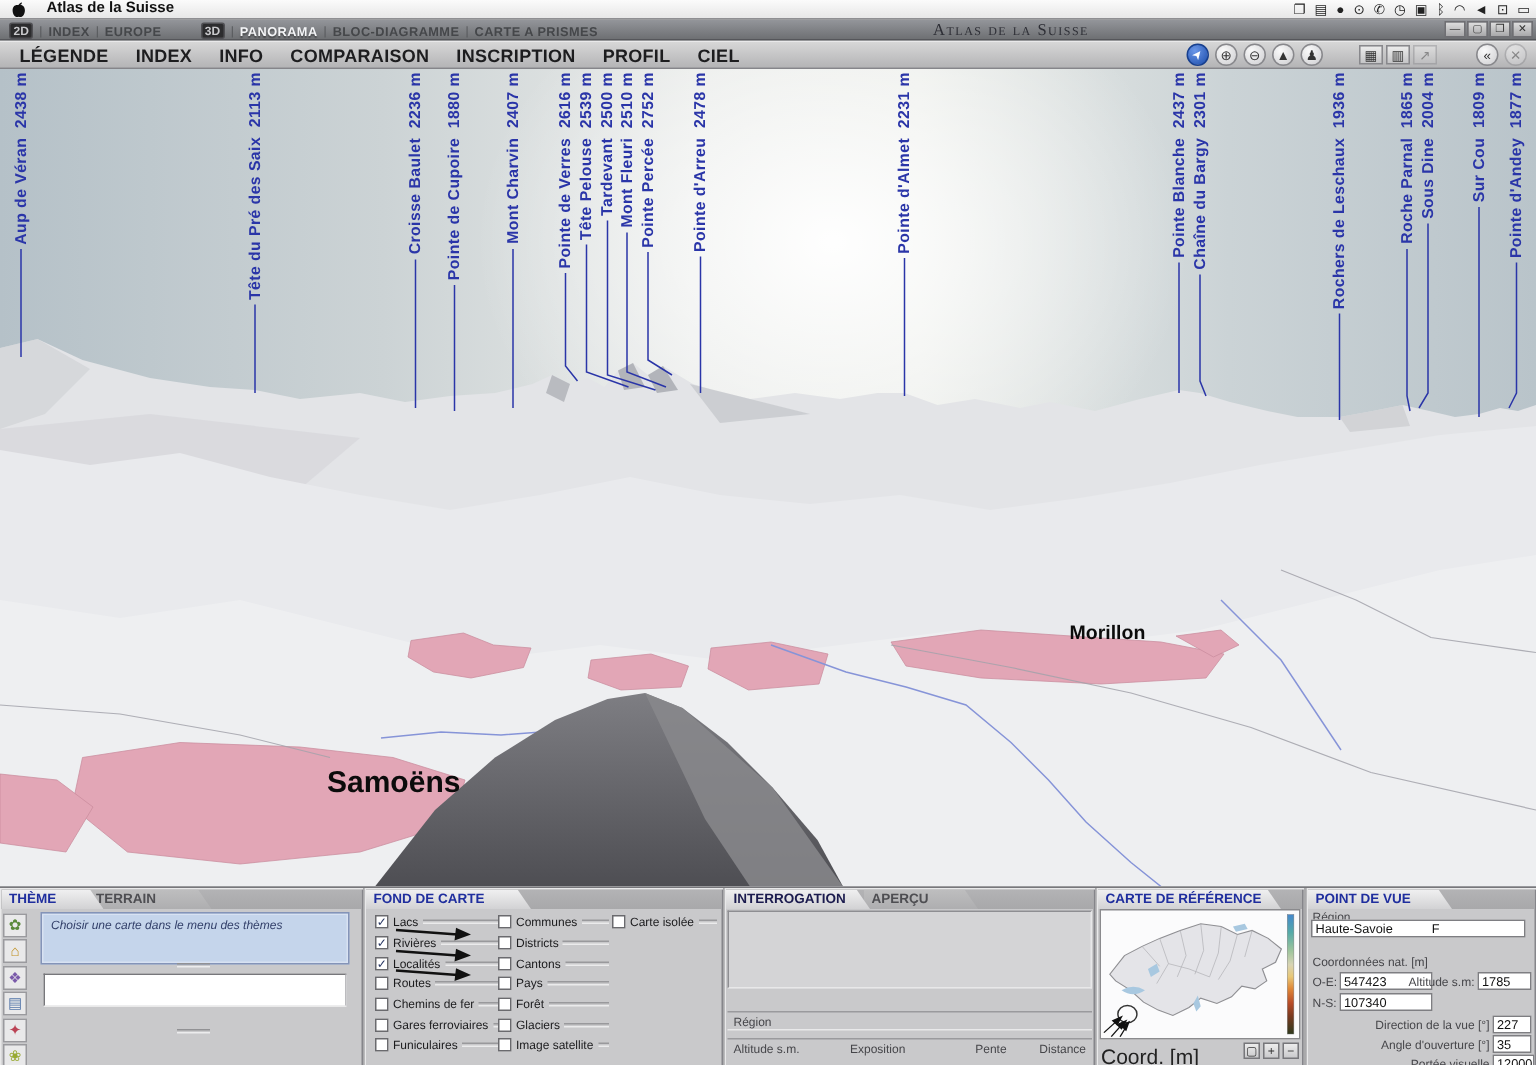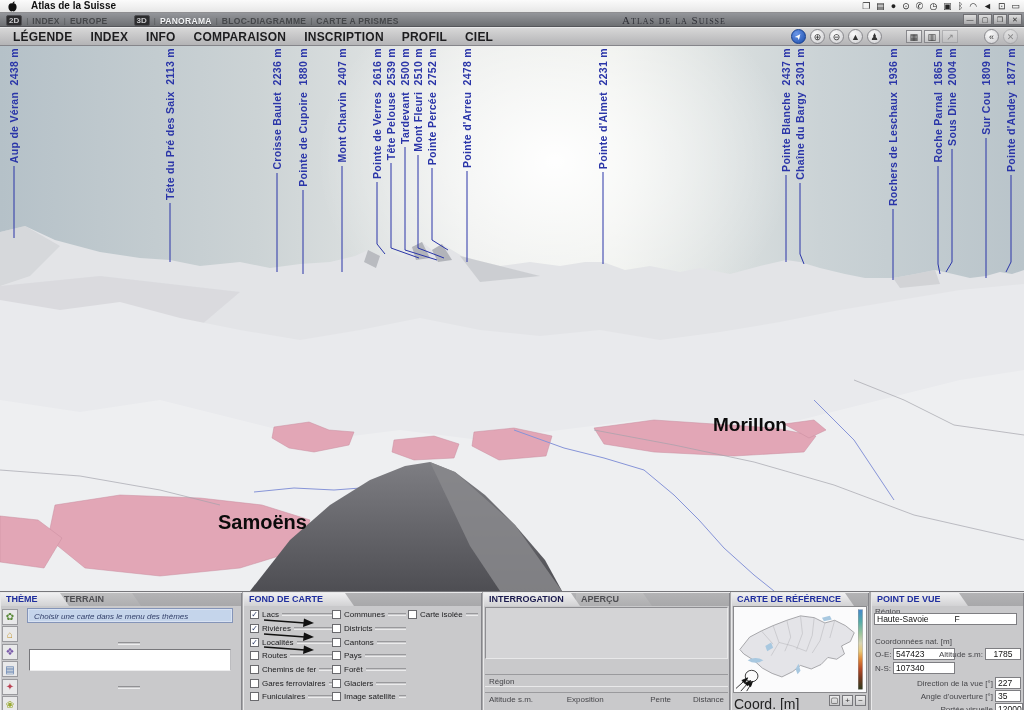--- a/index.html
+++ b/index.html
@@ -81,21 +81,21 @@
   .ptab { position:absolute; top:0; height:13px; line-height:13px; font-size:9px; font-weight:bold;
     padding:0 12px 0 5px; clip-path:polygon(0 0, calc(100% - 9px) 0, 100% 100%, 0 100%);
     background:linear-gradient(#f0f0f1,#d2d2d4); color:#1f2e9e; white-space:nowrap; }
   .ptab.inactive { background:linear-gradient(#bebebf,#aeaeb0); color:#4e4e52; z-index:1; }
   .ptab.z2 { z-index:2; }
 
   
   .theme-icons { position:absolute; left:2px; top:15px; width:20px; }
   .ticon { width:16px; height:16px; margin:1.5px 0; border:1px solid #9a9a9e; background:#e9e9ea;
     display:flex; align-items:center; justify-content:center; font-size:10px; }
-  .theme-hint { position:absolute; left:27px; top:16px; width:206px; height:15px;
+  .theme-hint { position:absolute; left:27px; top:16px; width:206px; height:35px;
     background:#c5d5eb; border:1px solid #8494b8; box-shadow:inset 0 0 0 1px #d8e2f2;
     font-size:8px; font-style:italic; color:#33406a; padding:3px 6px; line-height:9px; }
   .theme-select { position:absolute; left:29px; top:57px; width:202px; height:22px;
     background:#fff; border:1px solid; border-color:#77777b #bcbcbf #ededee #77777b; }
   .notch { position:absolute; width:22px; height:3px; border-top:1px solid #919194;
     border-bottom:1px solid #ececed; }
   .notch.n1 { left:118px; top:50px; }
   .notch.n2 { left:118px; top:94px; }
 
   
@@ -332,21 +332,21 @@
       <div class="peak-label" data-name="peak-label-pointe-blanche" style="left: 780px;">Pointe Blanche&nbsp;&nbsp;2437 m</div>
       <div class="peak-label" data-name="peak-label-chaine-du-bargy" style="left: 794px;">Chaîne du Bargy&nbsp;&nbsp;2301 m</div>
       <div class="peak-label" data-name="peak-label-rochers-de-leschaux" style="left: 887px;">Rochers de Leschaux&nbsp;&nbsp;1936 m</div>
       <div class="peak-label" data-name="peak-label-roche-parnal" style="left: 932px;">Roche Parnal&nbsp;&nbsp;1865 m</div>
       <div class="peak-label" data-name="peak-label-sous-dine" style="left: 946px;">Sous Dine&nbsp;&nbsp;2004 m</div>
       <div class="peak-label" data-name="peak-label-sur-cou" style="left: 980px;">Sur Cou&nbsp;&nbsp;1809 m</div>
       <div class="peak-label" data-name="peak-label-pointe-d-andey" style="left: 1005px;">Pointe d'Andey&nbsp;&nbsp;1877 m</div>
     </div>
   <div id="placeLabels">
       <div class="place-label" data-name="place-label-samoens" style="left: 170px; top: 511px; font-size: 20px; margin-left: 48px;">Samoëns</div>
-      <div class="place-label" data-name="place-label-morillon" style="left: 713px; top: 414px; font-size: 19px;">Morillon</div>
+      <div class="place-label" data-name="place-label-morillon" style="left: 713px; top: 414px; font-size: 13px;">Morillon</div>
     </div>
 
   <div class="panelbar" data-name="panel-bar">
 
     <div class="panel p-theme" data-name="theme-panel">
       <div class="ptabrow">
         <span class="ptab inactive" style="left:58px; width:82px;" data-name="tab-terrain">TERRAIN</span>
         <span class="ptab z2" style="left:0; width:68px;" data-name="tab-theme">THÈME</span>
       </div>
       <div class="theme-icons" id="themeIcons" data-name="theme-category-icons">
@@ -539,21 +539,21 @@
       </div>
       <span class="pdv-label" style="left:4px; top:15px;" data-name="region-label">Région</span>
       <div class="pdv-input pdv-region-input" data-name="region-input">
         <span>Haute-Savoie</span>
         <span class="code">F</span>
       </div>
       <span class="pdv-label" style="left:4px; top:45px;" data-name="coords-label">Coordonnées nat. [m]</span>
       <span class="pdv-label" style="left:4px; top:58px;" data-name="oe-label">O-E:</span>
       <div class="pdv-input" style="left:22px; top:56px; width:62px;" data-name="oe-input">547423</div>
       <span class="pdv-label" style="left:44px; top:58px; width:68px; text-align:right;" data-name="altitude-label">Altitude s.m:</span>
-      <div class="pdv-input" style="left:114px; top:56px; width:36px;text-align:center;" data-name="altitude-input">1785</div>
+      <div class="pdv-input" style="left:114px; top:56px; width:36px;" data-name="altitude-input">1785</div>
       <span class="pdv-label" style="left:4px; top:72px;" data-name="ns-label">N-S:</span>
       <div class="pdv-input" style="left:22px; top:70px; width:62px;" data-name="ns-input">107340</div>
       <span class="pdv-label" style="left:18px; top:87px; width:104px; text-align:right;" data-name="direction-label">Direction de la vue [°]</span>
       <div class="pdv-input" style="left:124px; top:85px; width:26px;" data-name="direction-input">227</div>
       <span class="pdv-label" style="left:18px; top:100px; width:104px; text-align:right;" data-name="angle-label">Angle d'ouverture [°]</span>
       <div class="pdv-input" style="left:124px; top:98px; width:26px;" data-name="angle-input">35</div>
       <span class="pdv-label" style="left:18px; top:113px; width:104px; text-align:right;" data-name="portee-label">Portée visuelle</span>
       <div class="pdv-input" style="left:124px; top:111px; width:28px;" data-name="portee-input">120000</div>
     </div>
 

